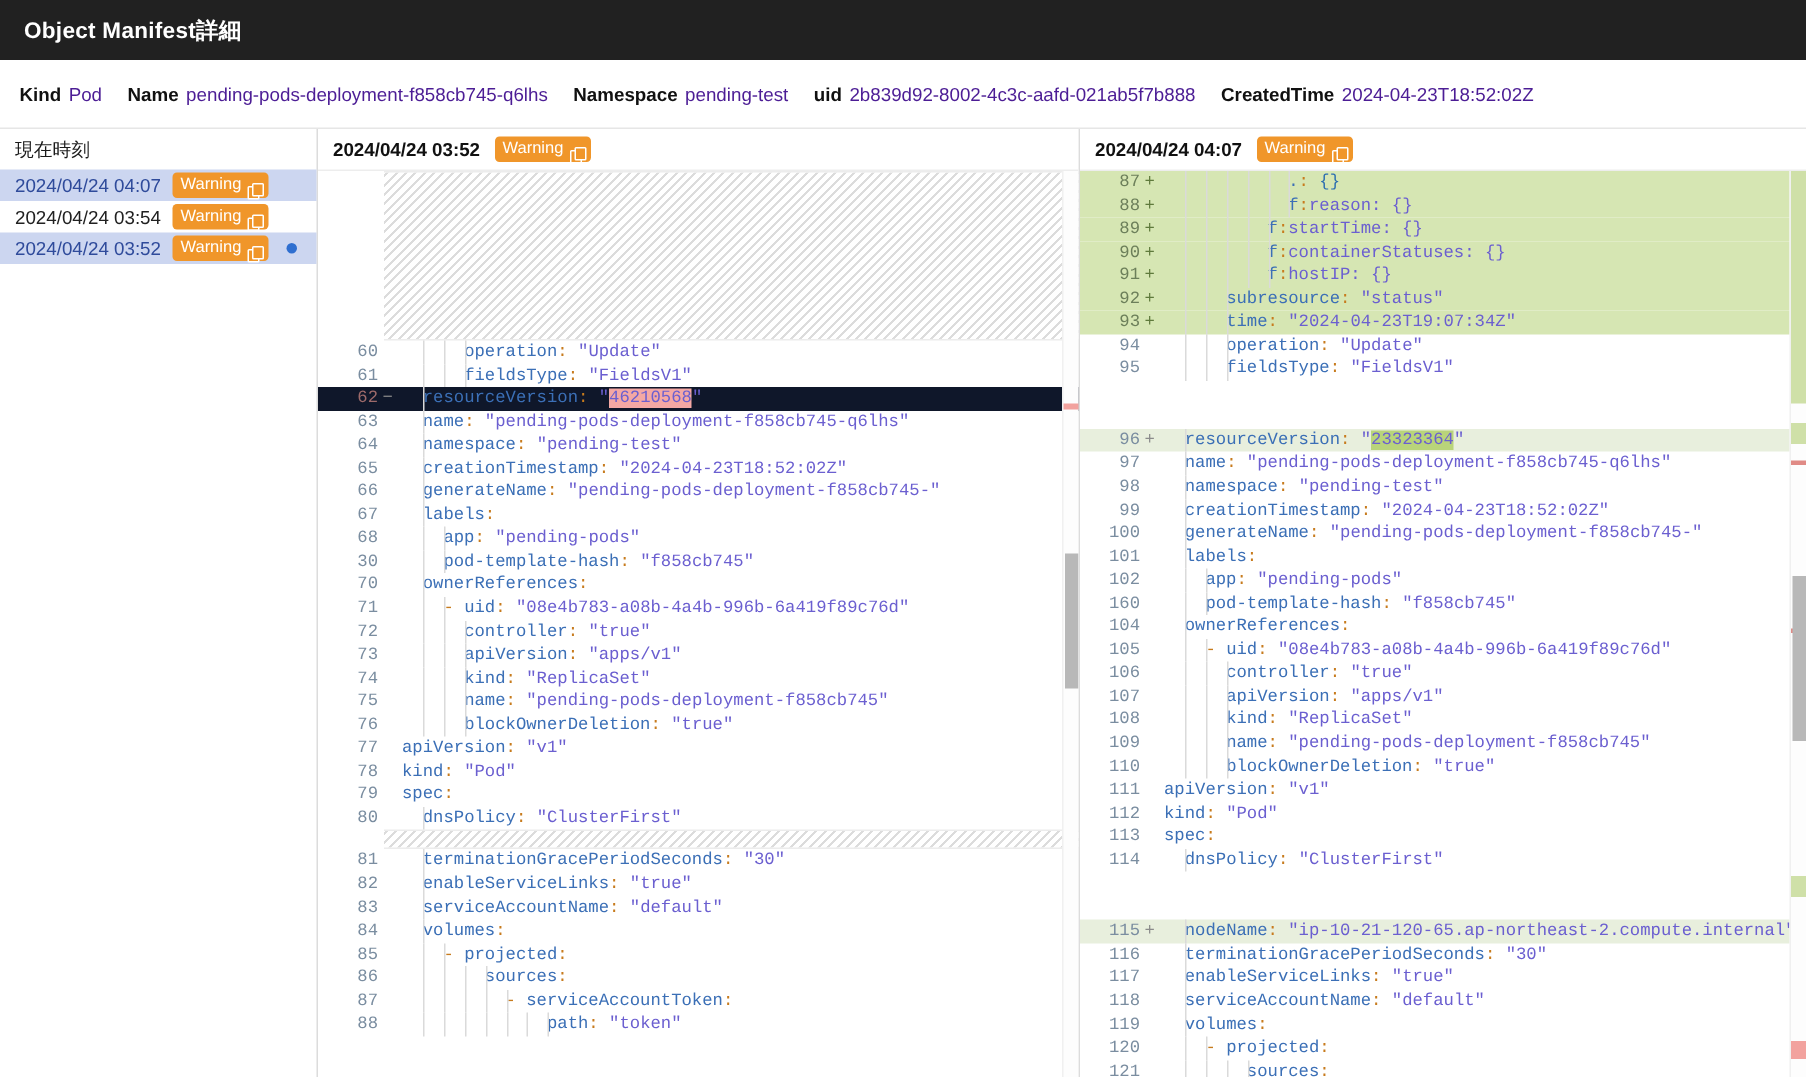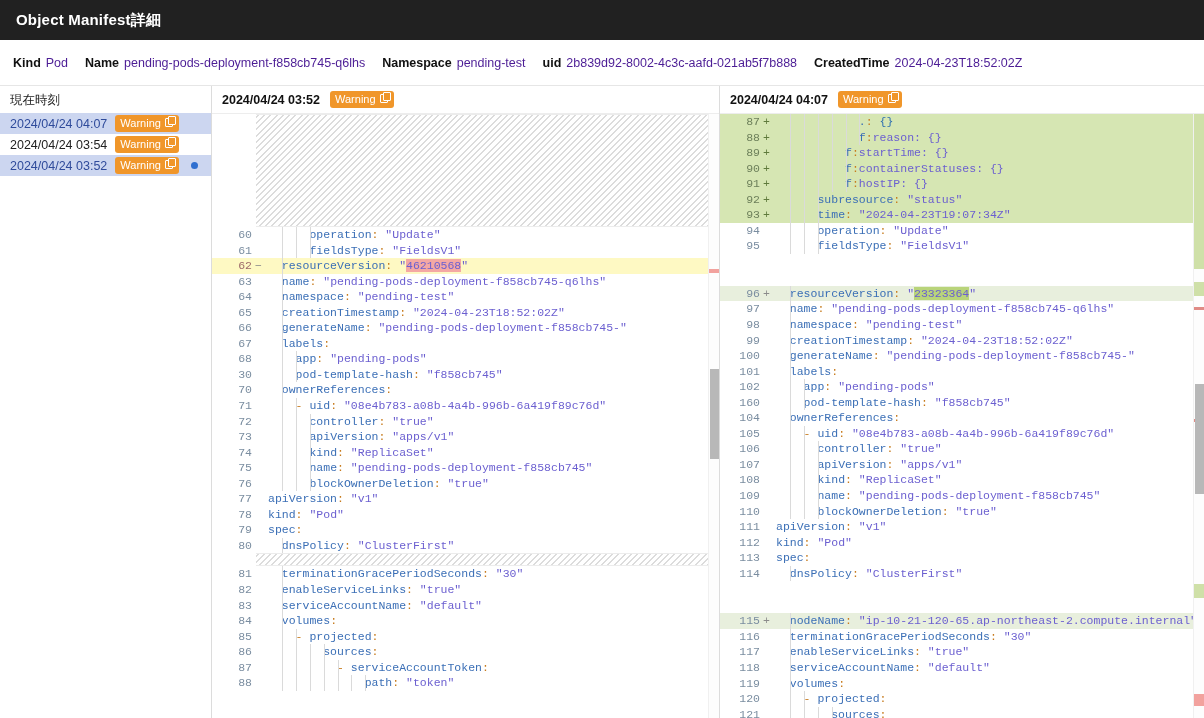--- a/index.html
+++ b/index.html
@@ -125,21 +125,21 @@
   .snap-row.selected { background: #ccd6f0; }
   .snap-row .ts { color: #212121; white-space: nowrap; }
   .snap-row.selected .ts { color: #2f4b9b; }
   .warn-chip {
     background: #f0962a;
     color: #fff;
     font-size: 11px;
     border-radius: 3px;
     padding: 1px 5px;
     display: inline-flex;
-    align-items: flex-start;
+    align-items: flex-end;
     gap: 4px;
     line-height: 1.35;
   }
   .warn-chip .copy-ico { display: inline-block; width: 9px; height: 9px; position: relative; }
   .warn-chip .copy-ico::before {
     content: ""; position: absolute; left: 0; top: 2px;
     width: 6px; height: 7px; border: 1px solid #fff; border-radius: 1px;
   }
   .warn-chip .copy-ico::after {
     content: ""; position: absolute; left: 3px; top: 0;
@@ -193,21 +193,21 @@
   }
   .row .sign {
     width: 9px; min-width: 9px;
     color: #8b8b8b;
     text-align: center;
   }
   .row .txt { flex: 1; padding-left: 5px; position: relative; }
   .row.add { background: #d6e6b3; }
   .row.add .gut { color: #6c7f5a; }
   .row.add .sign { color: #5f7a3c; }
-  .row.del { background: #fef9c3; justify-content: center; }
+  .row.del { background: #0f172a; justify-content: center; }
   .row.del .gut { color: #9d6a6a; }
   .row.mod-add { background: #e8efdd; margin-top: 32px; }
 
   .hl-add { background: #b9d47a; }
   .hl-del { background: #f4a8a4; }
 
   
   .k  { color: #3b6fb6; }   
   .p  { color: #c77b1d; }   
   .s  { color: #6b5fd0; }   

